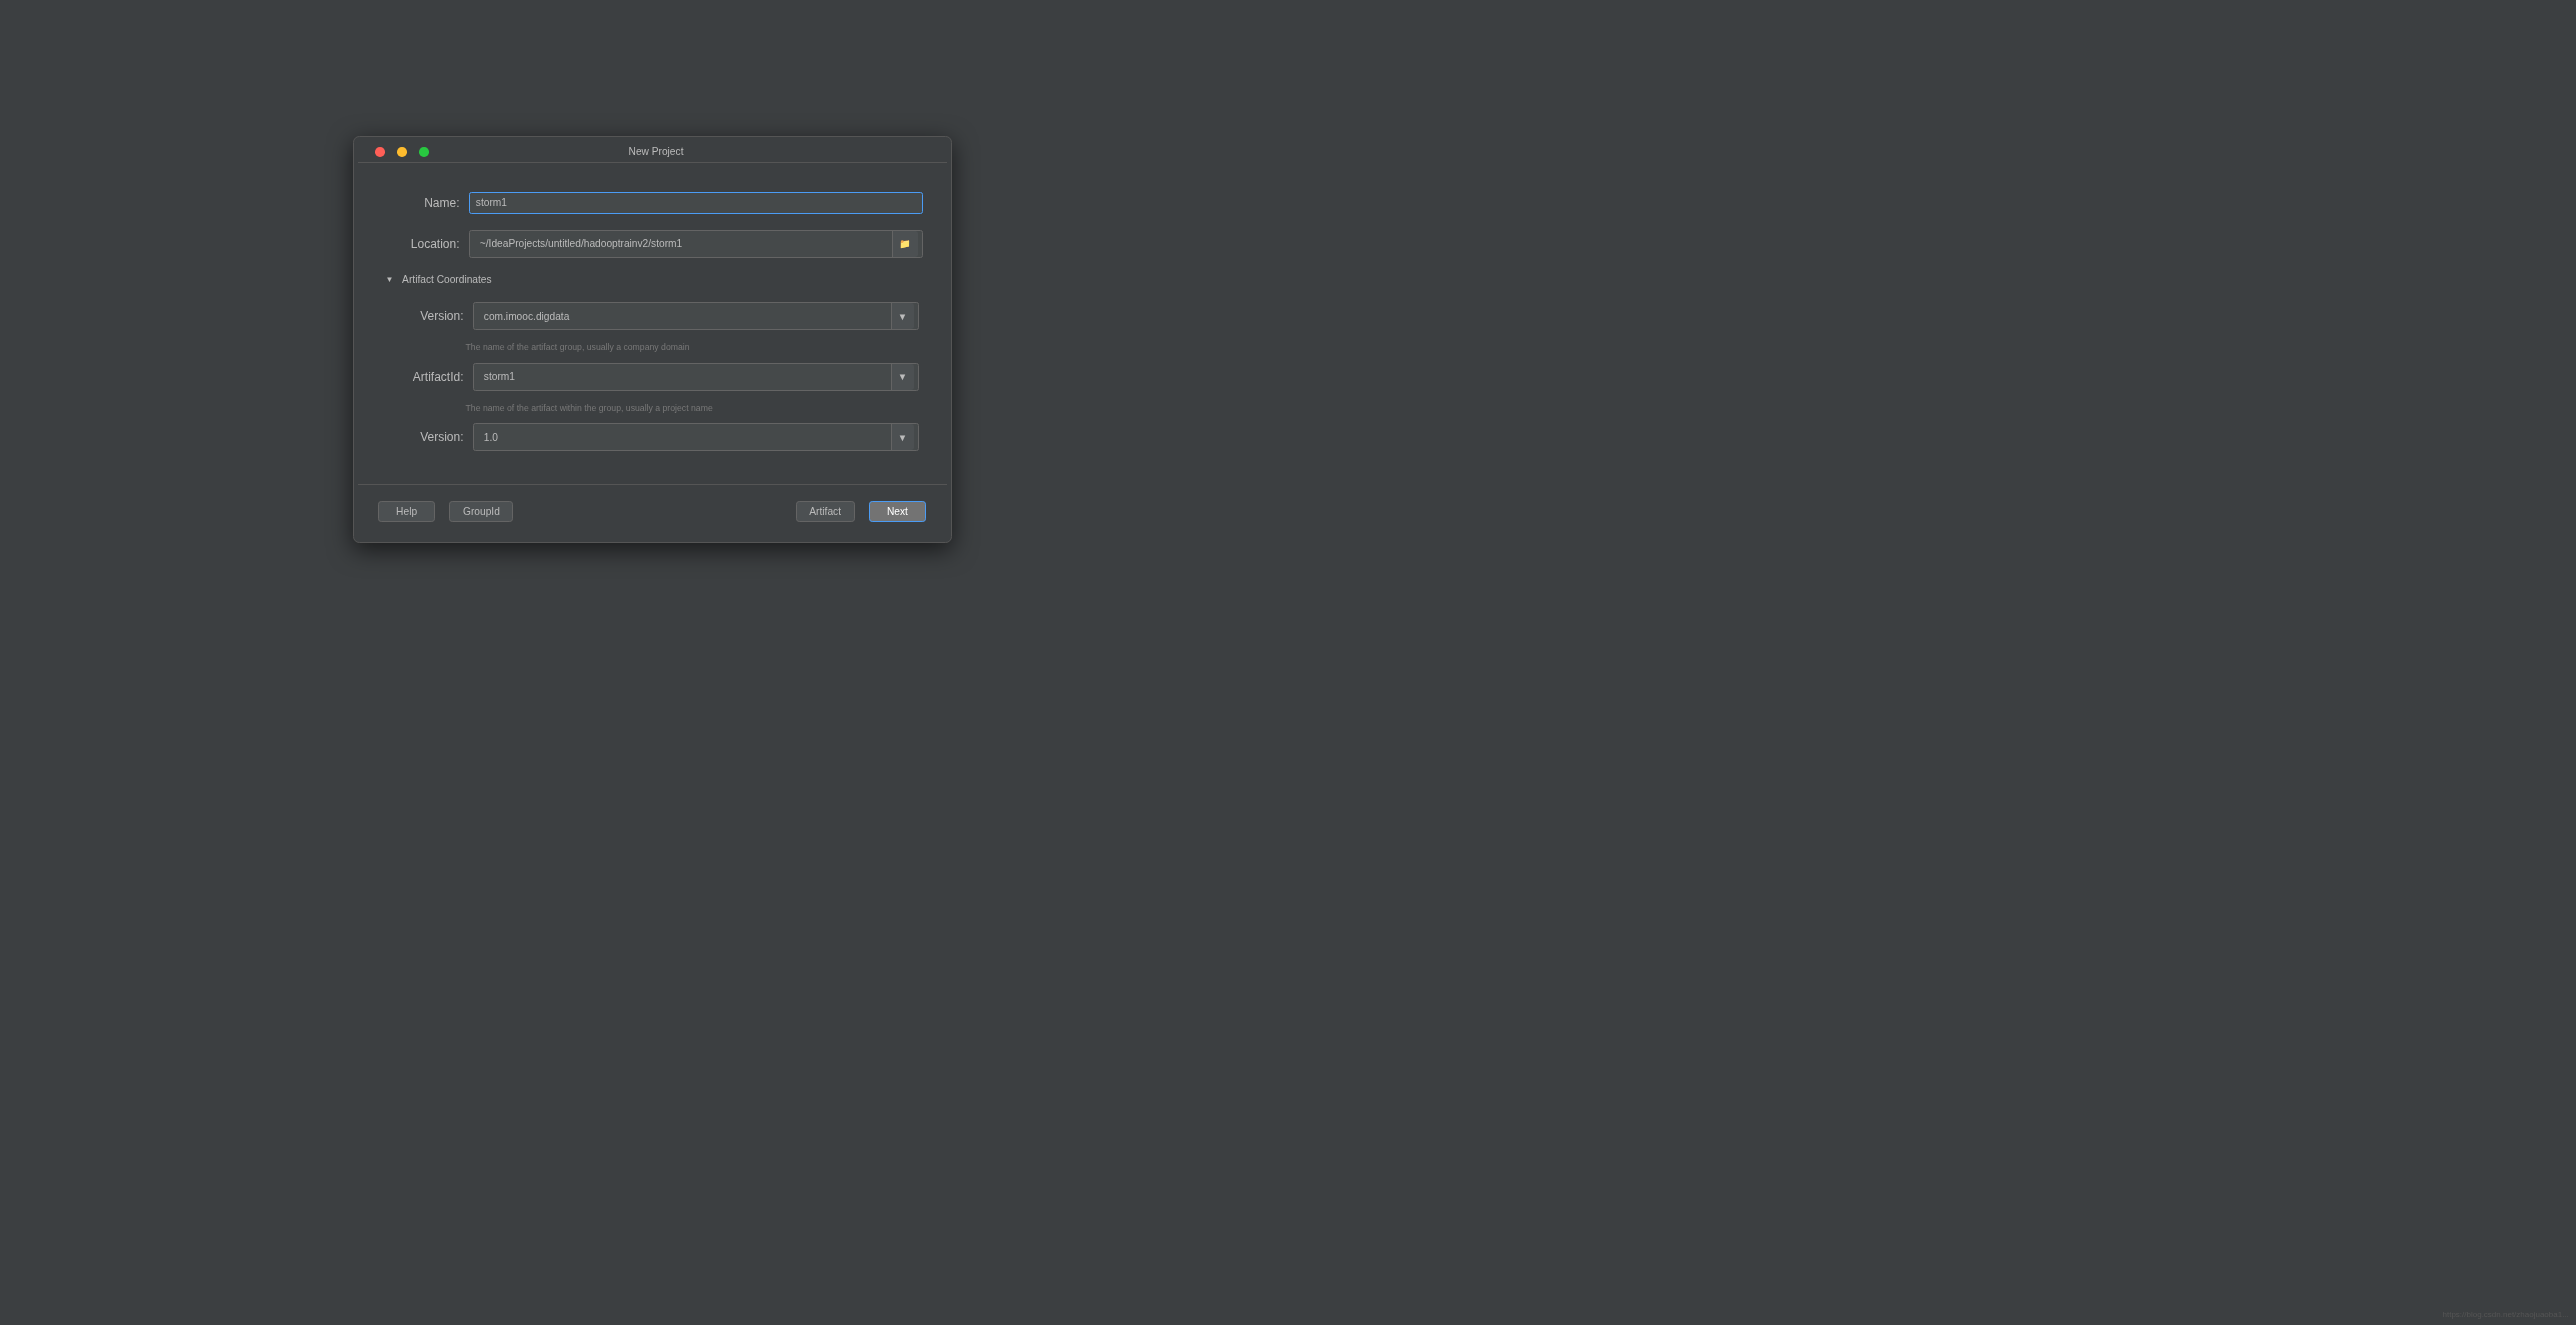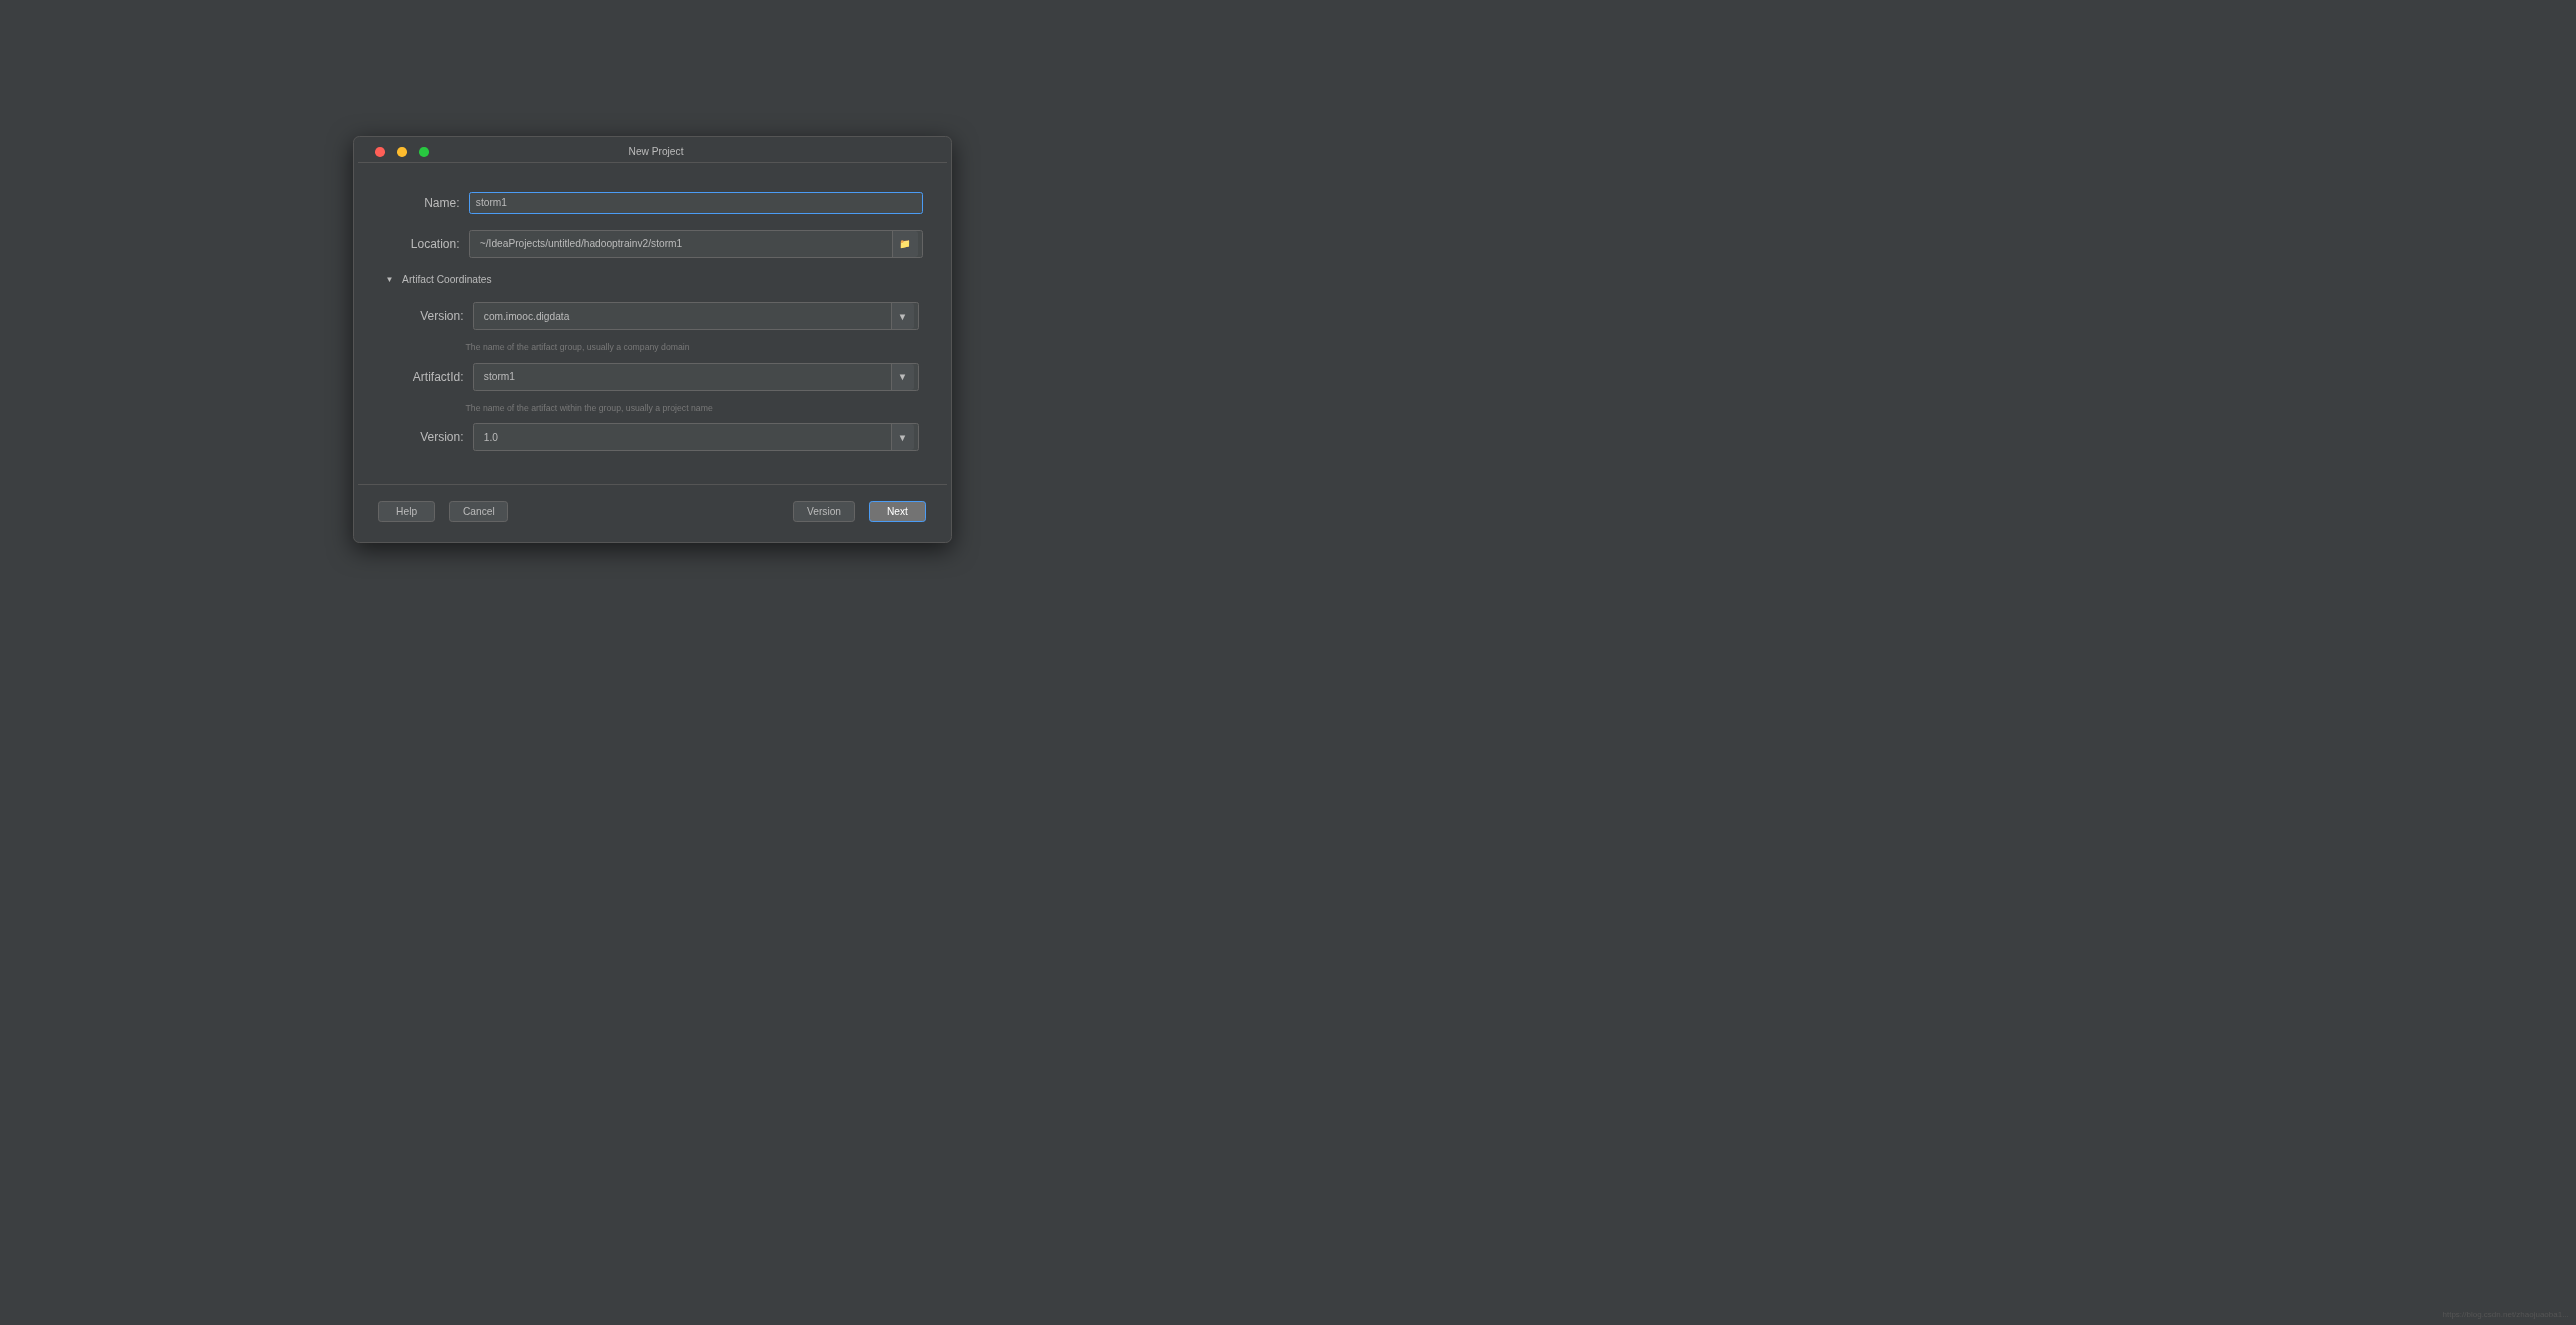--- a/index.html
+++ b/index.html
@@ -270,23 +270,23 @@
           <input type="text" value="1.0" style="">
           <button class="input-browse-btn">▼</button>
         </div>
       </div>
     </div>
   </div>
 
   <div class="dialog-footer">
     <div class="footer-left">
       <button class="btn">Help</button>
-      <button class="btn">Cancel</button>
+      <button class="btn">GroupId</button>
     </div>
     <div class="footer-right">
-      <button class="btn">Version</button>
+      <button class="btn">Artifact</button>
       <button class="btn btn-primary">Next</button>
     </div>
   </div>
 </div>
 
 <div class="watermark">https://blog.csdn.net/zhaojuaoba1...</div>
 
 
 </body></html>

